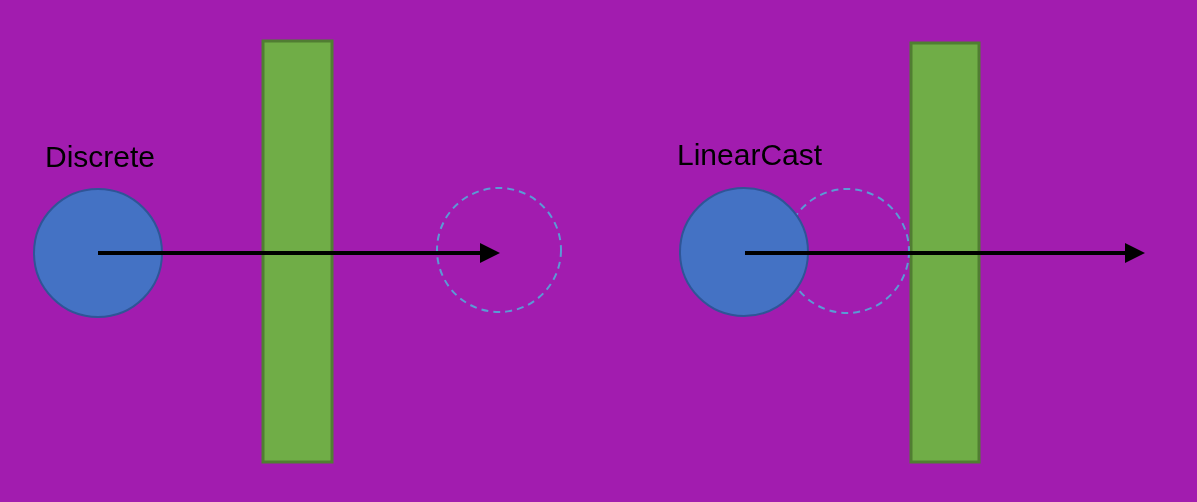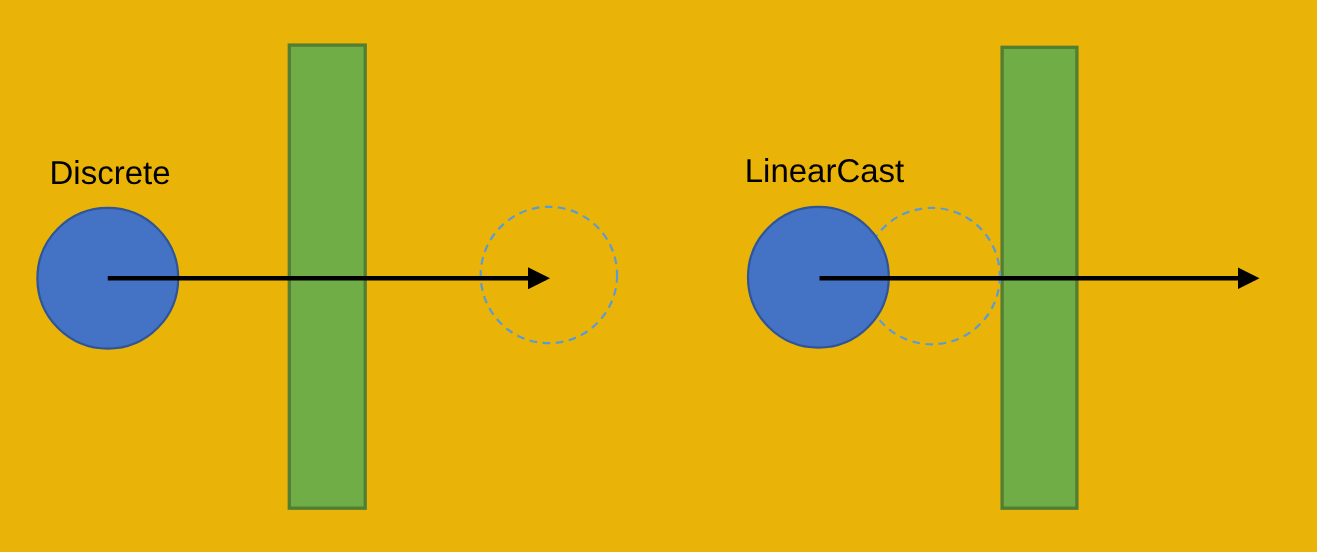--- a/index.html
+++ b/index.html
@@ -5,21 +5,21 @@
   html, body {
     margin: 0;
     padding: 0;
     background: #ffffff;
     font-family: "Liberation Sans", sans-serif;
   }
   .canvas {
     position: relative;
     width: 1197px;
     height: 502px;
-    background: #eab308;
+    background: #a21caf;
     overflow: hidden;
   }
   svg { display: block; }
   .diagram-label {
     font-family: "Liberation Sans", sans-serif;
     font-size: 30px;
     fill: #000000;
   }
 </style>
 </head>

